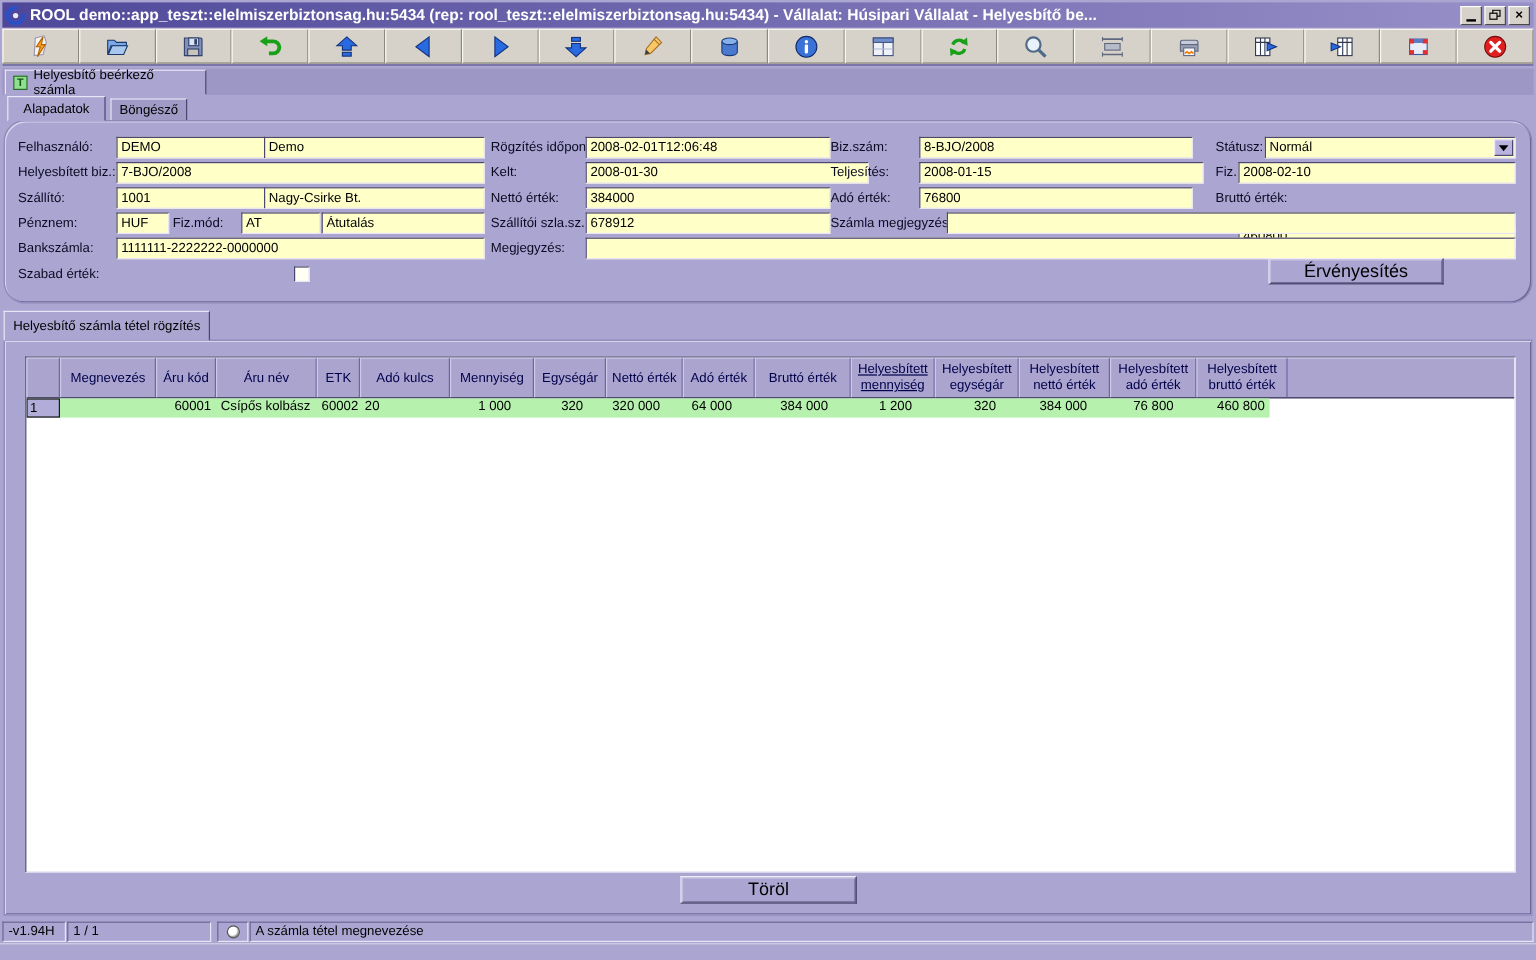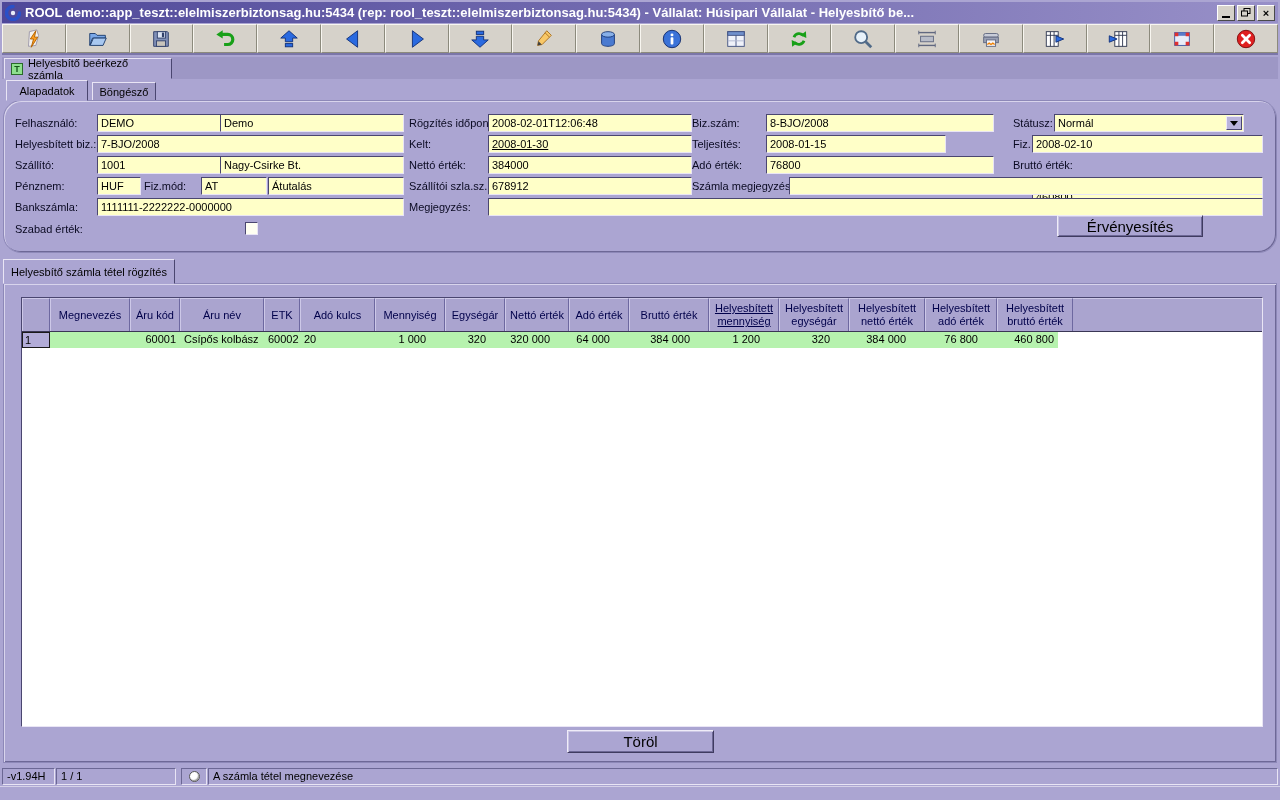--- a/index.html
+++ b/index.html
@@ -319,33 +319,33 @@
 <div class="panel3d form-panel">
 
   <span class="lbl" style="left:11px;top:13px">Felhasználó:</span>
   <input class="fld" style="left: 93px; top: 13px; width: 124px;" value="DEMO">
   <input class="fld" style="left: 216px; top: 13px; width: 184px;" value="Demo">
   <span class="lbl" style="left:405px;top:13px">Rögzítés időpont:</span>
   <input class="fld" style="left: 484px; top: 13px; width: 204px;" value="2008-02-01T12:06:48">
   <span class="lbl" style="left:688px;top:13px">Biz.szám:</span>
   <input class="fld" style="left: 762px; top: 13px; width: 228px;" value="8-BJO/2008">
   <span class="lbl" style="left:1009px;top:13px">Státusz:</span>
-  <div class="fld combo" style="left:1050px;top:13px;width:190px">
+  <div class="fld combo" style="left:1050px;top:13px;width:209px">
     <span>Normál</span>
     <span class="combo-btn">
         <span class="tri"></span>
       </span>
   </div>
 
   <span class="lbl" style="left:11px;top:34px">Helyesbített biz.:</span>
   <input class="fld" style="left: 93px; top: 34px; width: 307px;" value="7-BJO/2008">
   <span class="lbl" style="left:405px;top:34px">Kelt:</span>
-  <input class="fld" style="left: 484px; top: 34px; width: 204px; text-decoration: underline;" value="2008-01-30">
+  <input class="fld" style="left: 484px; top: 34px; width: 236px;" value="2008-01-30">
   <span class="lbl" style="left:688px;top:34px">Teljesítés:</span>
-  <input class="fld" style="left: 762px; top: 34px; width: 180px;" value="2008-01-15">
+  <input class="fld" style="left: 762px; top: 34px; width: 237px;" value="2008-01-15">
   <span class="lbl" style="left:1009px;top:34px">Fiz. határidő:</span>
   <input class="fld" style="left: 1028px; top: 34px; width: 231px;" value="2008-02-10">
 
   <span class="lbl" style="left:11px;top:55px">Szállító:</span>
   <input class="fld" style="left: 93px; top: 55px; width: 124px;" value="1001">
   <input class="fld" style="left: 216px; top: 55px; width: 184px;" value="Nagy-Csirke Bt.">
   <span class="lbl" style="left:405px;top:55px">Nettó érték:</span>
   <input class="fld" style="left: 484px; top: 55px; width: 204px;" value="384000">
   <span class="lbl" style="left:688px;top:55px">Adó érték:</span>
   <input class="fld" style="left: 762px; top: 55px; width: 228px;" value="76800">

